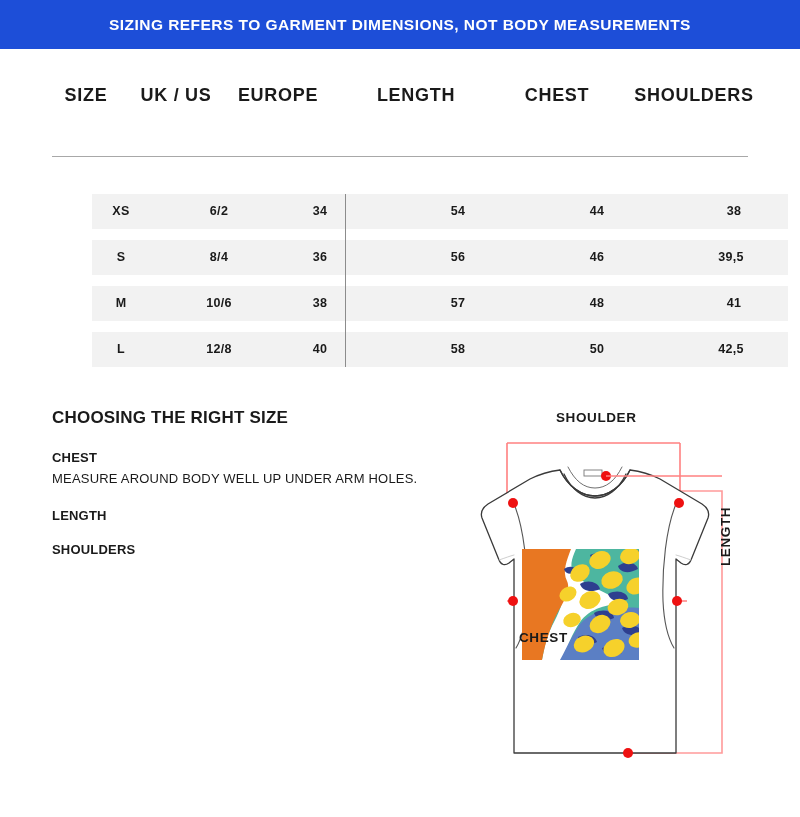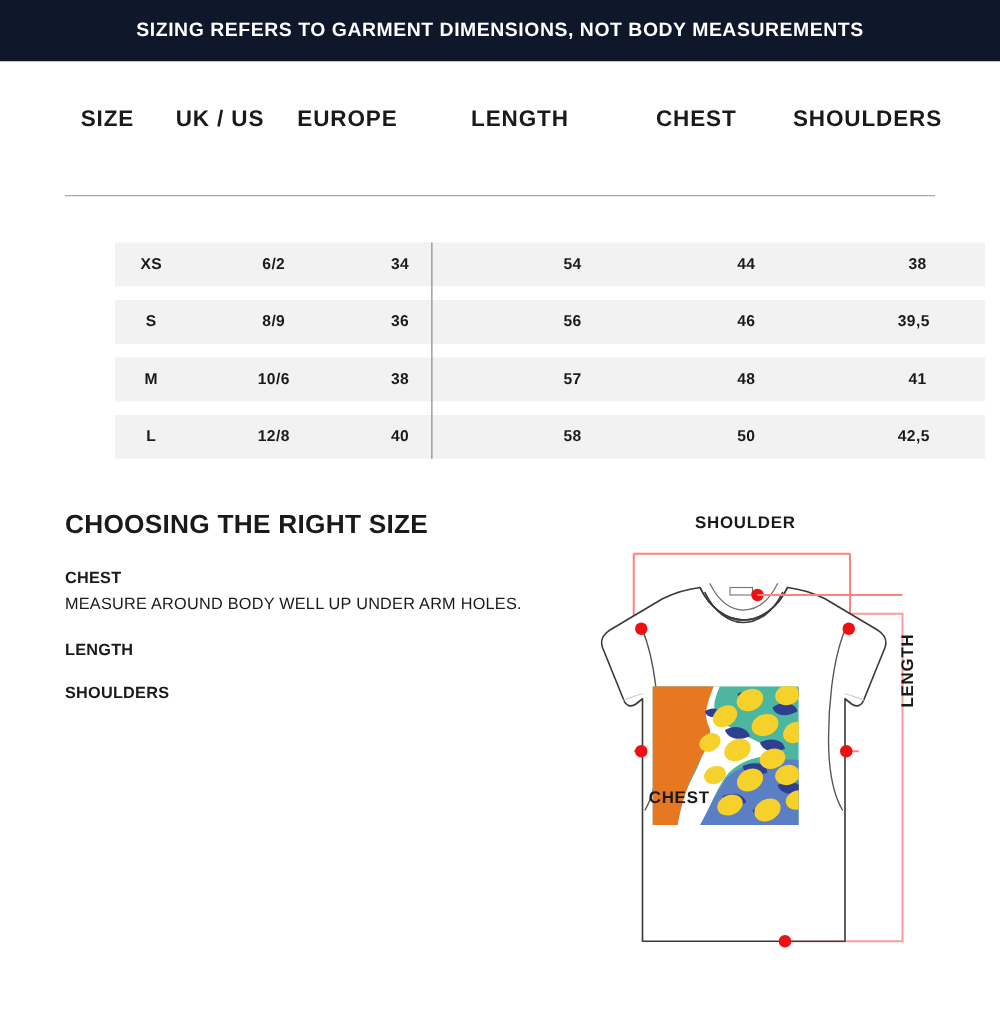--- a/index.html
+++ b/index.html
@@ -8,21 +8,21 @@
     background:#ffffff;
     font-family:"Liberation Sans", sans-serif;
     color:#1a1a1a;
     overflow:hidden;
     position:relative;
   }
 
   
   .banner{
     position:absolute;left:0;top:0;width:800px;height:49px;
-    background:#0f172a;
+    background:#1d4ed8;
     display:flex;align-items:center;justify-content:center;
   }
   .banner-text{
     color:#ffffff;font-size:15.5px;font-weight:bold;
     letter-spacing:.45px;text-transform:uppercase;
     white-space:nowrap;
   }
 
   
   .table{position:absolute;left:0;top:49px;width:800px;}
@@ -55,21 +55,21 @@
     position:absolute;left:345px;top:0;width:1px;height:173px;
     background:#8c8c8c;z-index:3;
   }
 
   
   .lower{position:absolute;left:0;top:408px;width:800px;height:409px;}
 
   .textcol{position:absolute;left:52px;top:0;width:420px;}
 
   .h2{
-    font-size:21px;font-weight:bold;letter-spacing:.2px;
+    font-size:17px;font-weight:bold;letter-spacing:.2px;
     margin:0 0 22px 0;
   }
   .para{
     font-size:13px;line-height:21px;letter-spacing:.2px;margin:0;
   }
   .h2-second{margin:47px 0 22px 0;}
 
   .meas-block{margin-bottom:19px;}
   .meas-title{
     font-size:13px;font-weight:bold;letter-spacing:.2px;margin:0 0 3px 0;
@@ -122,21 +122,21 @@
       <div class="cell" style="left:179px">6/2</div>
       <div class="cell" style="left:280px">34</div>
       <div class="cell" style="left:418px">54</div>
       <div class="cell" style="left:557px">44</div>
       <div class="cell" style="left:694px">38</div>
     </div>
 
     <div class="row">
       <div class="row-band"></div>
       <div class="cell" style="left:81px">S</div>
-      <div class="cell" style="left:179px">8/9</div>
+      <div class="cell" style="left:179px">8/4</div>
       <div class="cell" style="left:280px">36</div>
       <div class="cell" style="left:418px">56</div>
       <div class="cell" style="left:557px">46</div>
       <div class="cell" style="left:691px">39,5</div>
     </div>
 
     <div class="row">
       <div class="row-band"></div>
       <div class="cell" style="left:81px">M</div>
       <div class="cell" style="left:179px">10/6</div>

